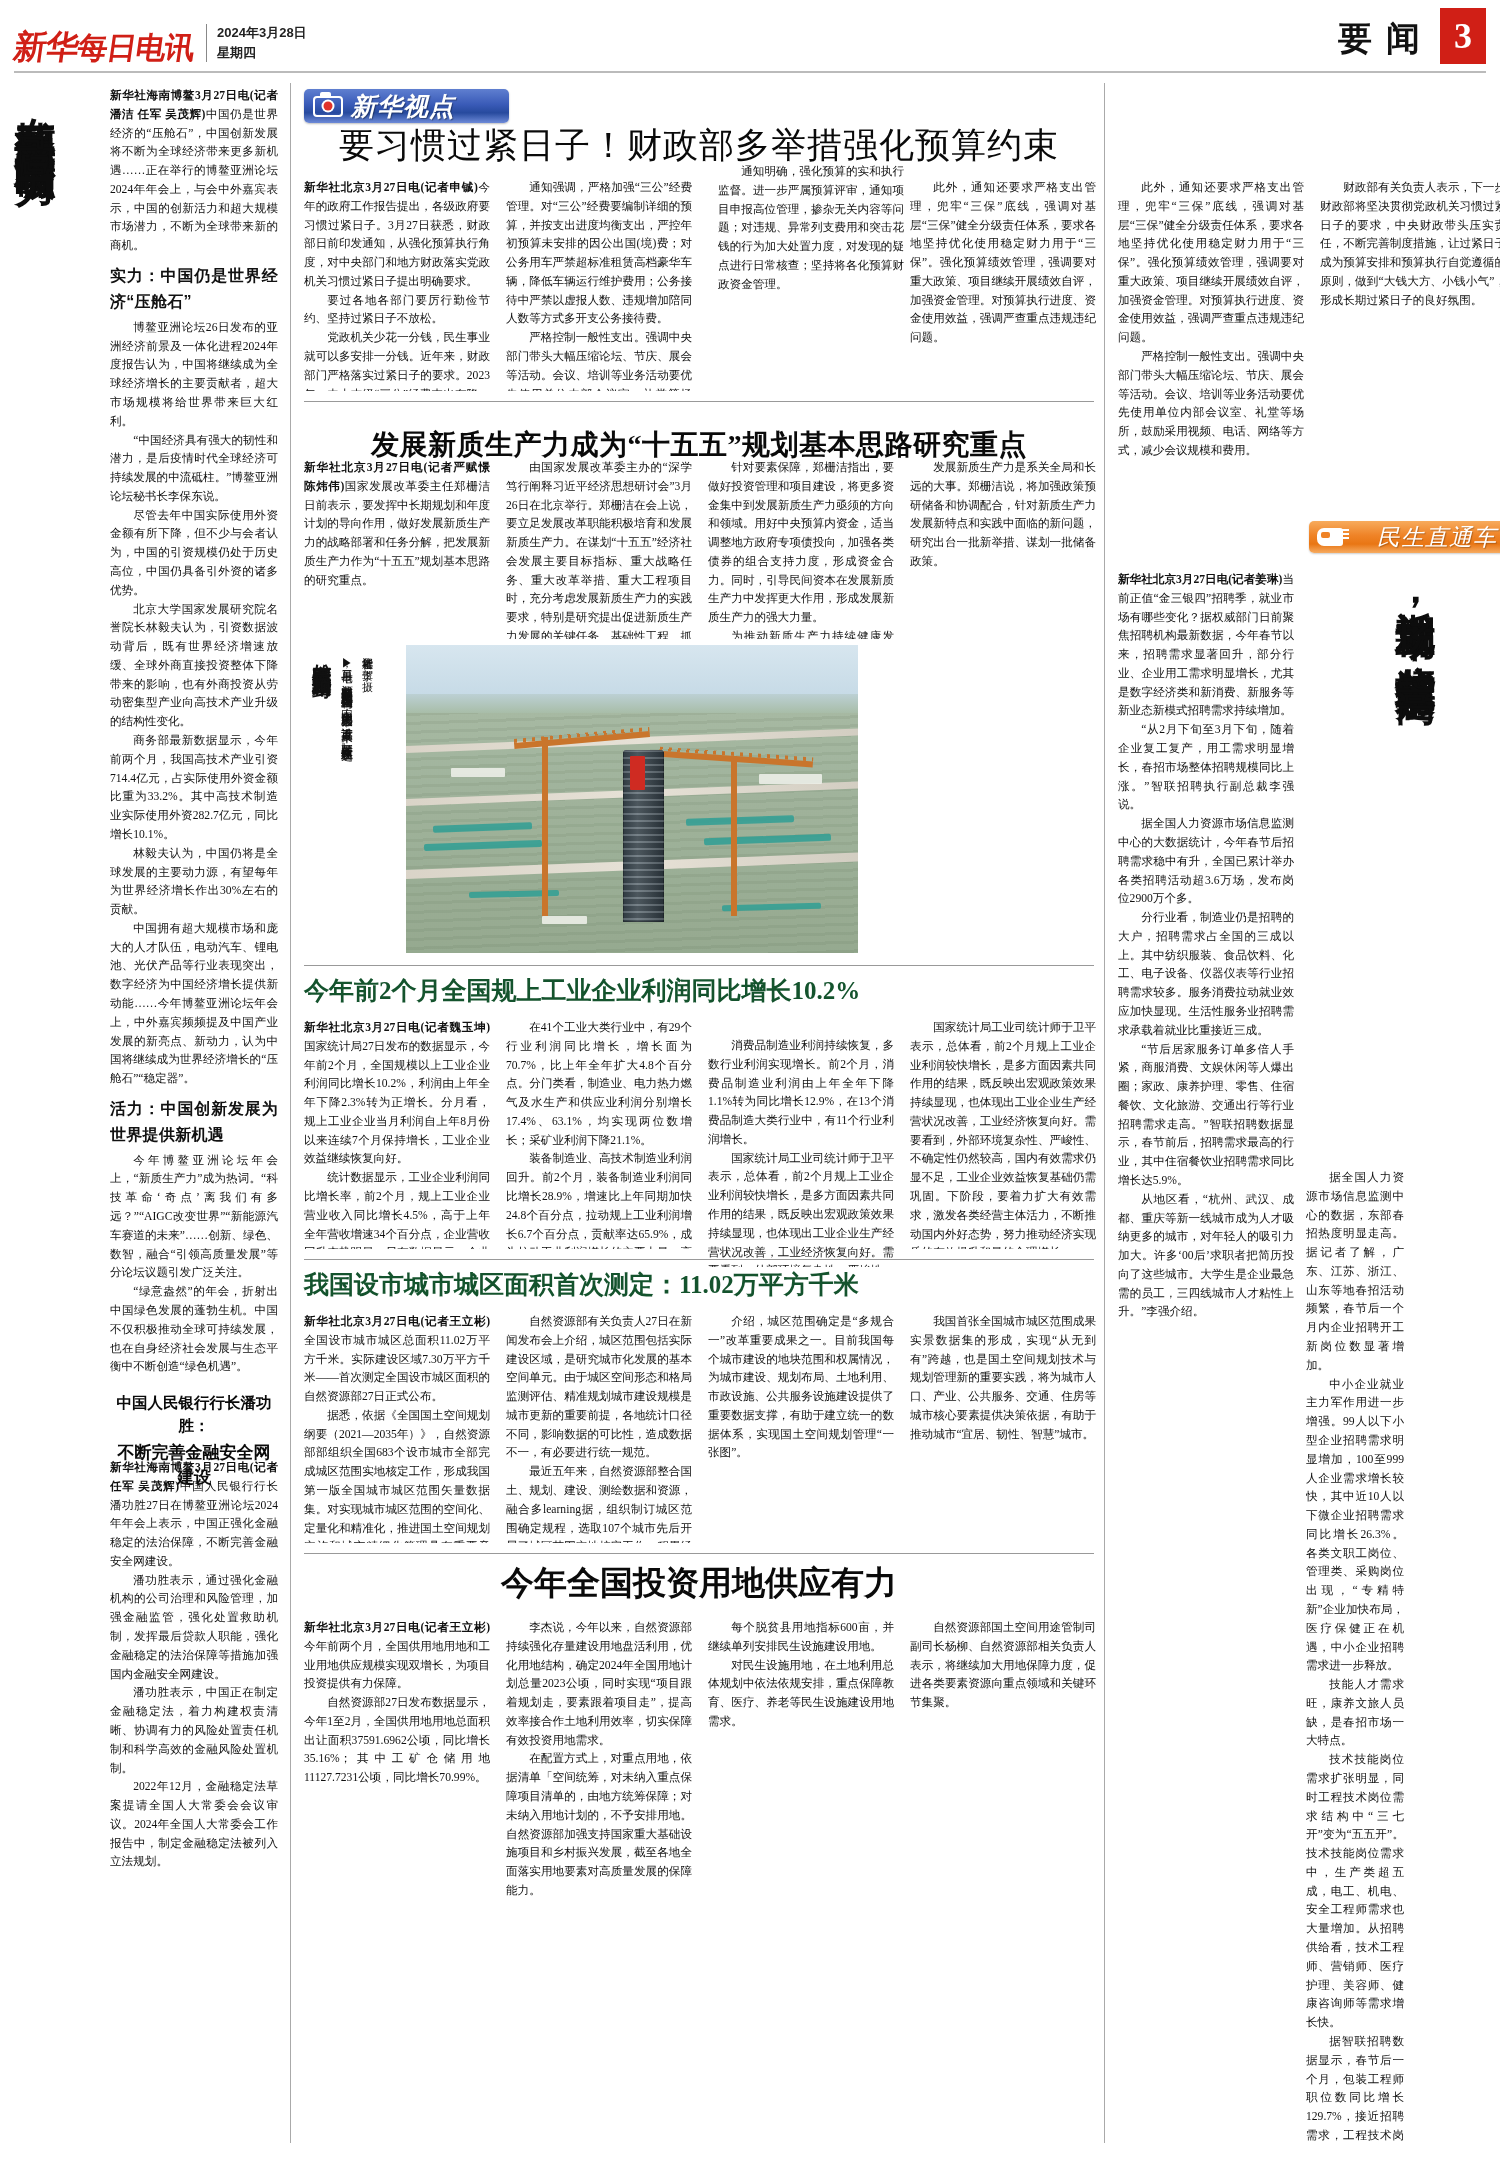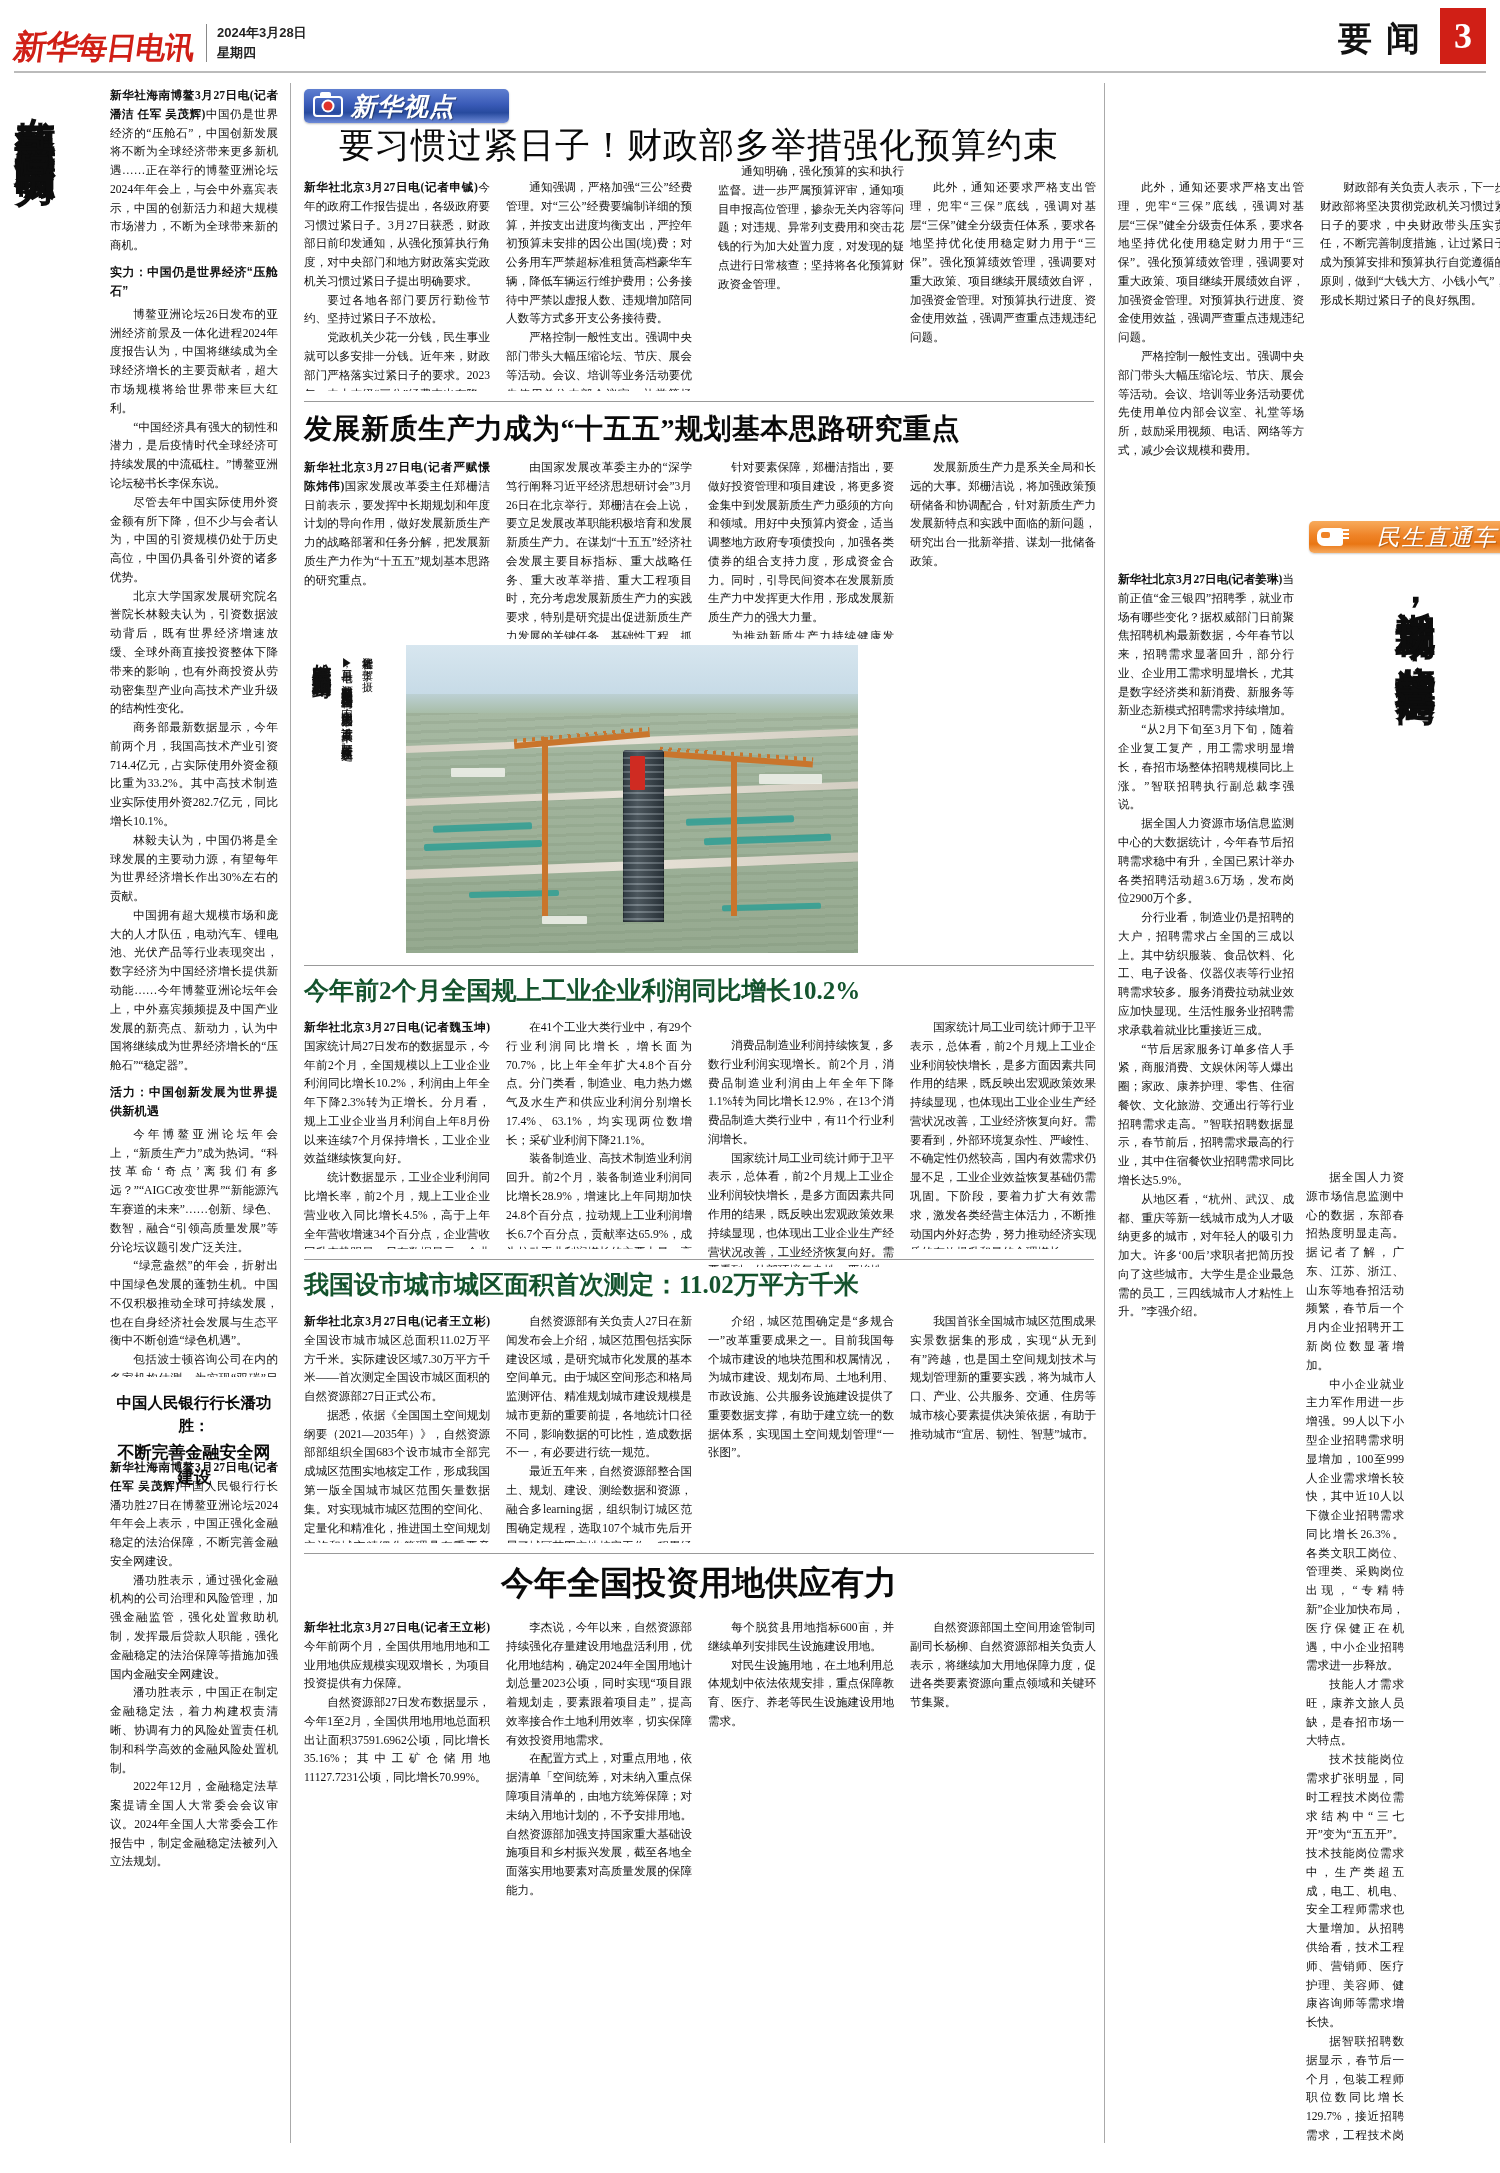--- a/index.html
+++ b/index.html
@@ -75,21 +75,21 @@
     letter-spacing: 2px; height: 690px; color: #0d0d0d;
   }
 
   
   .col { font-size: 11.6px; line-height: 1.62; text-align: justify; }
   .col p { text-indent: 2em; margin-bottom: 0; }
   .col p.noind { text-indent: 0; }
   .lead { font-weight: 700; }
   .subhead {
     font-family: "Liberation Sans", sans-serif;
-    font-weight: 700; font-size: 12px; text-indent: 0;
+    font-weight: 700; font-size: 16px; text-indent: 0;
     margin: 7px 0 4px 0; letter-spacing: .3px;
   }
 
   
   .badge-xhsd {
     width: 205px; height: 34px; border-radius: 5px;
     background: linear-gradient(180deg,#5f7fd0 0%, #3a5bb8 45%, #274a9e 70%, #6d8ad8 100%);
     display: flex; align-items: center; padding: 0 9px;
     box-shadow: 0 1px 2px rgba(0,0,0,.25);
   }
@@ -139,22 +139,23 @@
   }
 
   
   .hl-main {
     font-family: "Liberation Serif", serif; font-weight: 400;
     font-size: 35px; letter-spacing: 1px; text-align: center; color: #0a0a0a;
     line-height: 1.1;
   }
   .hl-2 {
     font-family: "Liberation Serif", serif; font-weight: 700;
-    font-size: 28px; letter-spacing: .5px; text-align: left; color: #0a0a0a;
+    font-size: 28px; letter-spacing: .5px; text-align: center; color: #0a0a0a;
     line-height: 1.15;
+    margin-top: 16px;
   }
   .hl-3 {
     font-family: "Liberation Serif", serif; font-weight: 700;
     font-size: 25px; text-align: left; color: #14532d; line-height: 1.15;
   }
   .hl-4 {
     font-family: "Liberation Serif", serif; font-weight: 700;
     font-size: 33px; text-align: center; color: #0a0a0a; line-height: 1.15;
   }
   .hl-small-c {

